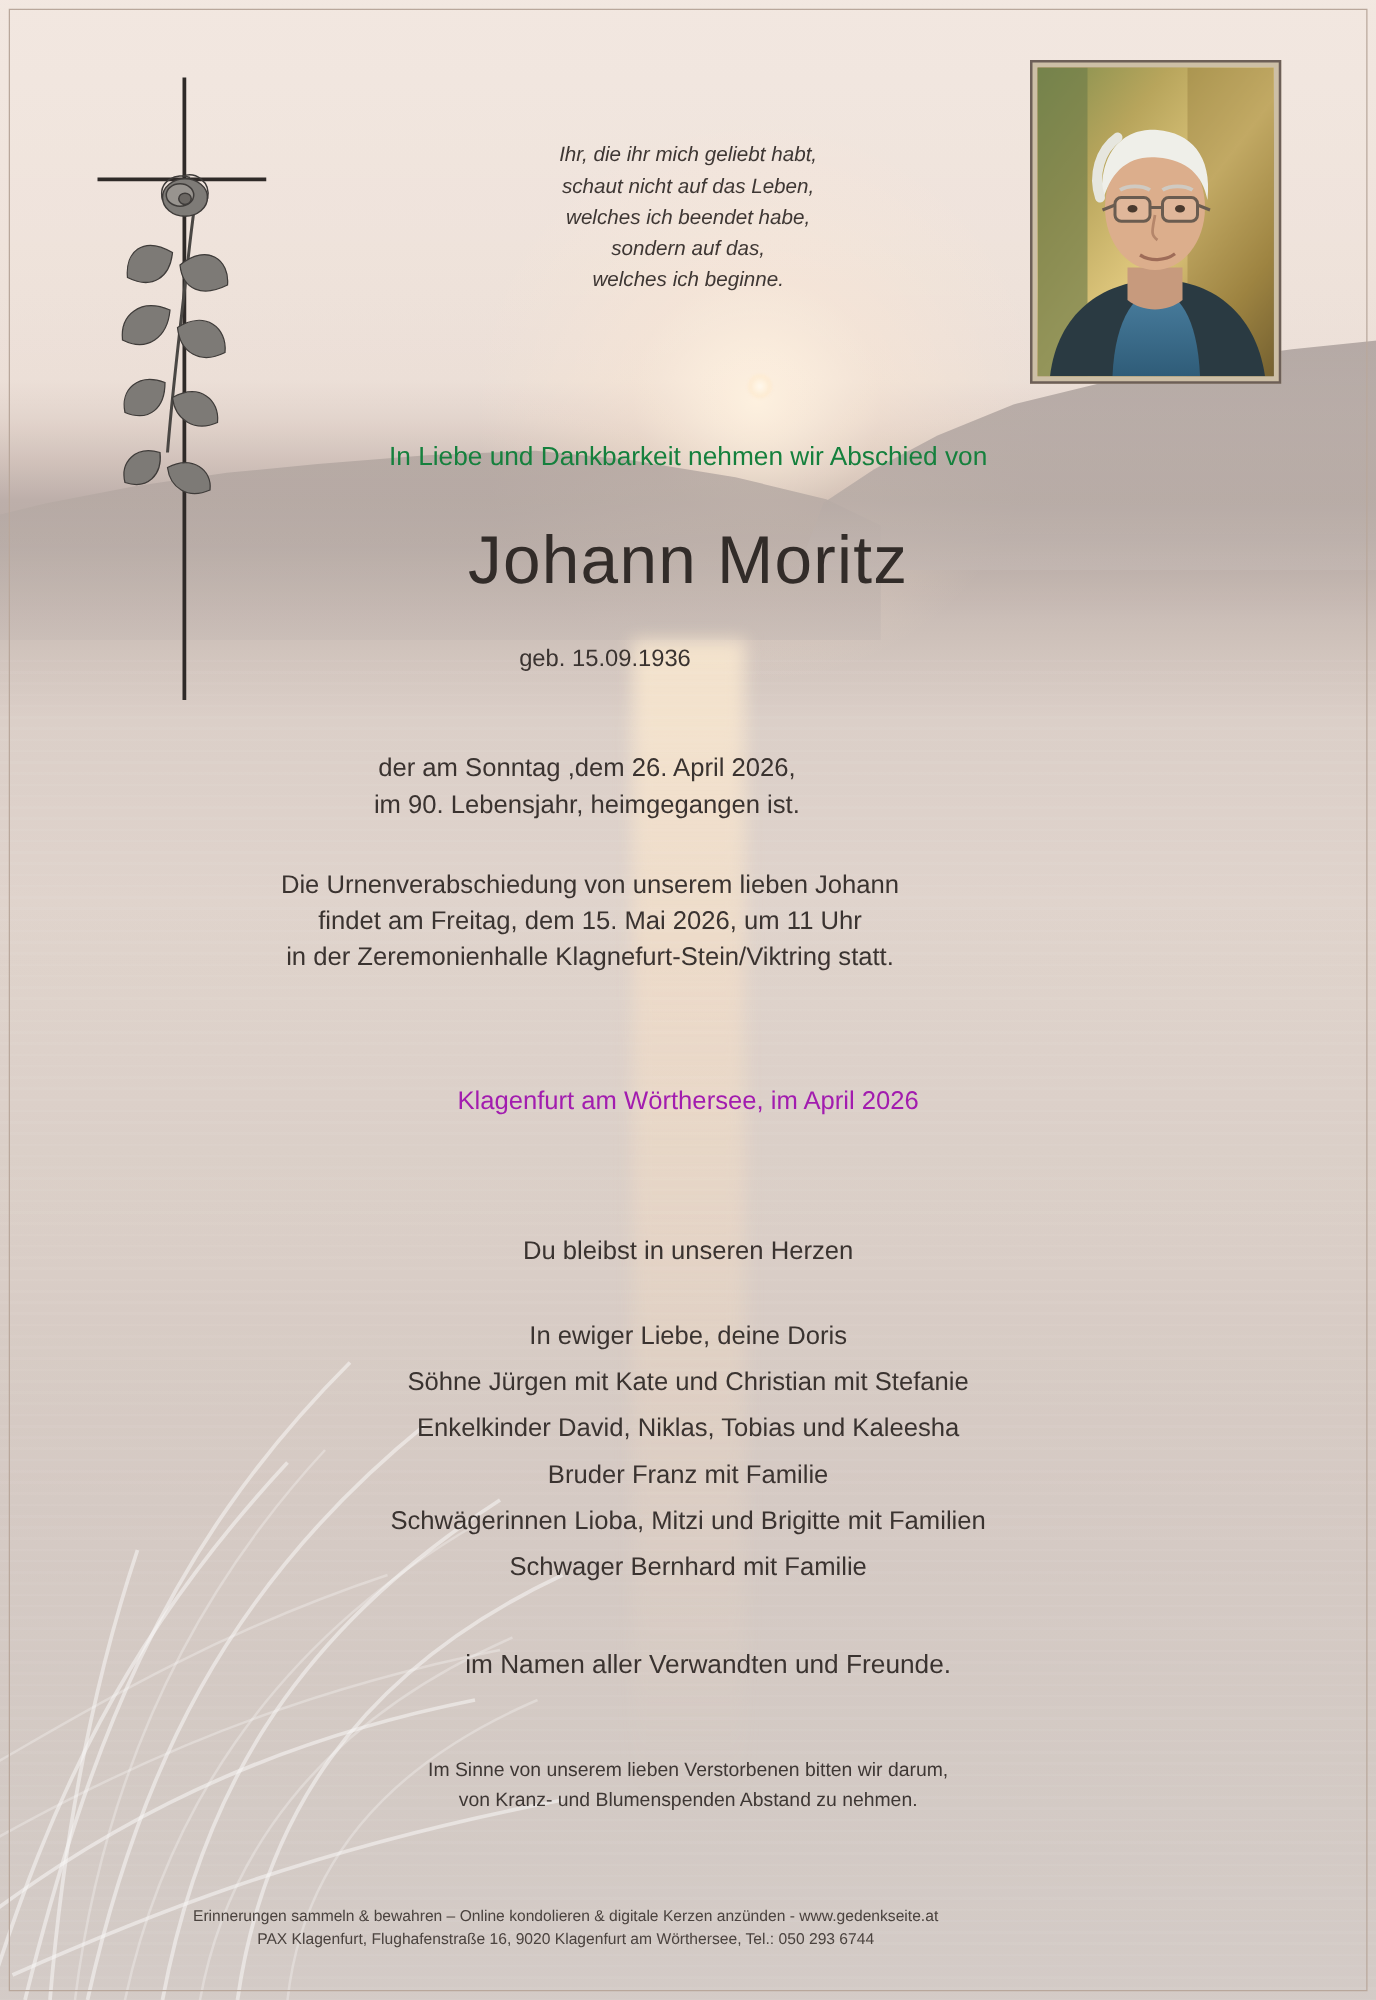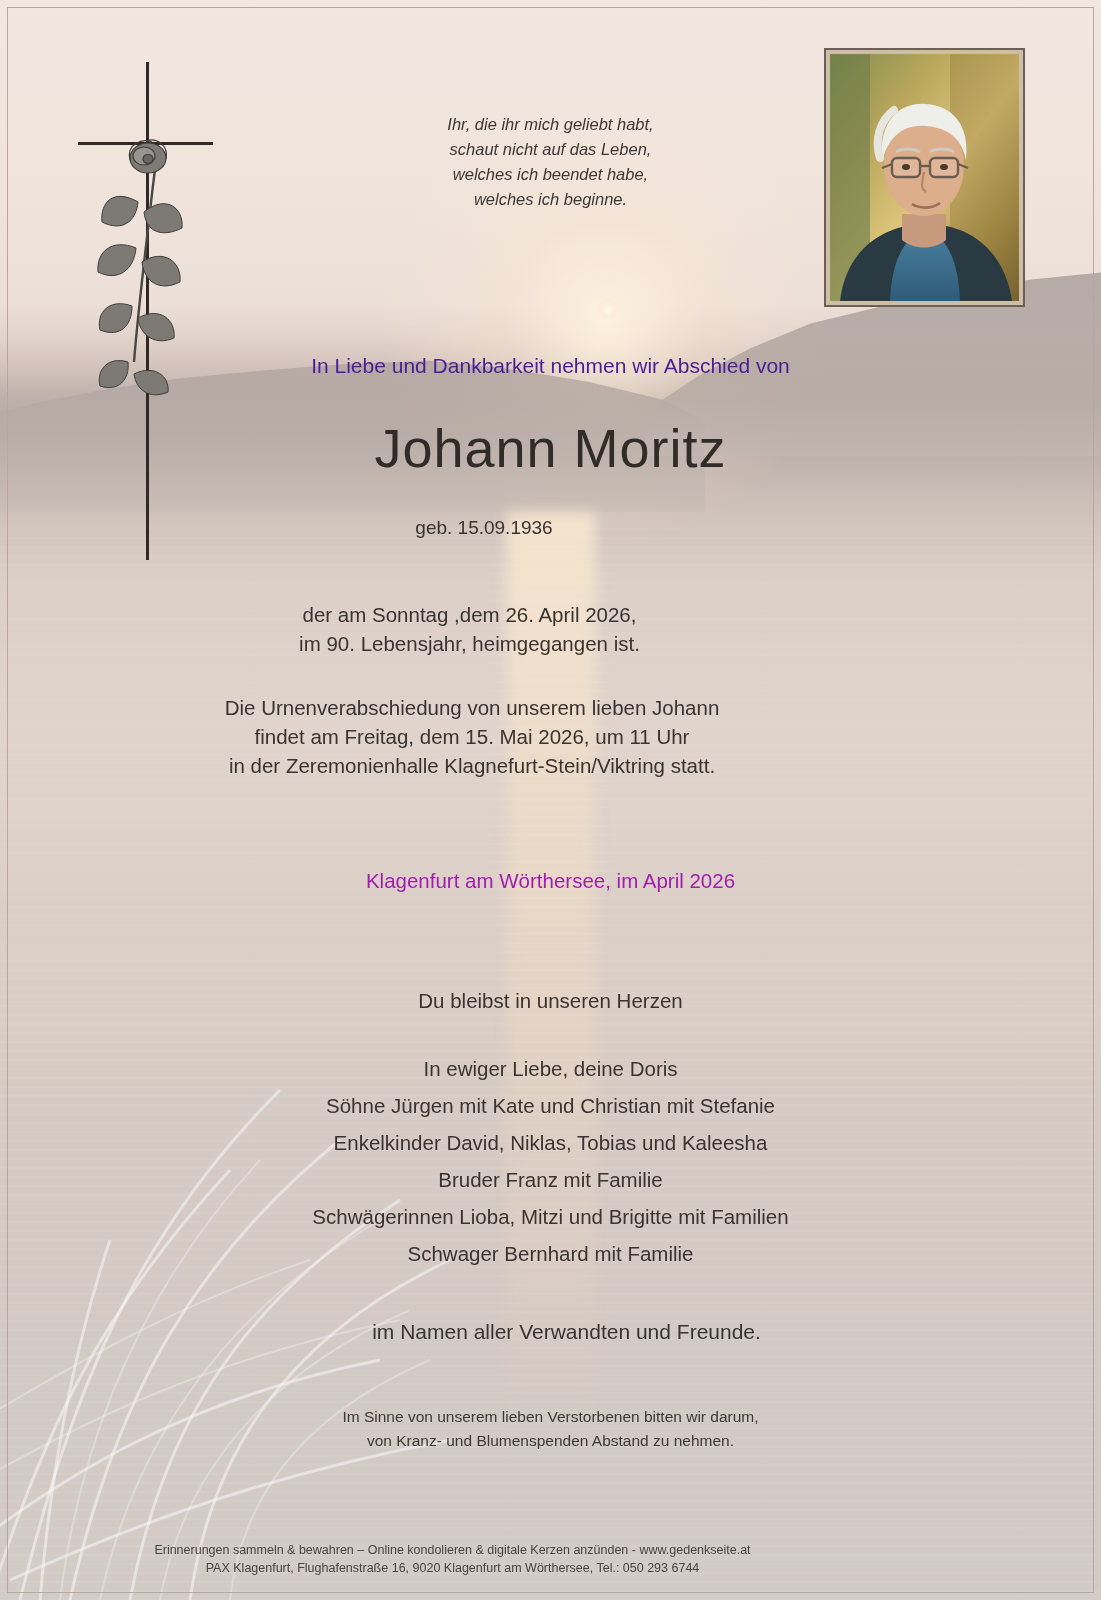--- a/index.html
+++ b/index.html
@@ -178,21 +178,21 @@
     line-height: 25px;
     color: #3e3734;
     font-style: italic;
   }
   .intro {
     position: absolute;
     top: 354px;
     left: 0;
     width: 1101px;
     font-size: 21px;
-    color: #4c1d95;
+    color: #15803d;
   }
   .name {
     position: absolute;
     top: 417px;
     left: 0;
     width: 1101px;
     font-size: 54px;
     letter-spacing: 1px;
     color: #322c29;
   }
@@ -266,21 +266,20 @@
     color: #3e3734;
   }
   .footer {
     position: absolute;
     top: 1524px;
     left: 0;
     width: 905px;
     font-size: 12.5px;
     line-height: 18px;
     color: #4a423e;
-    margin-top: 17px;
   }
 </style>
 </head>
 <body>
 
 <div class="page">
 
   <div class="bg"></div>
   <div class="hill-left"></div>
   <div class="hill-right"></div>
@@ -390,20 +389,21 @@
       </svg>
     </div>
   </div>
 
   <div class="content">
 
     <div class="poem">
       <div>Ihr, die ihr mich geliebt habt,</div>
       <div>schaut nicht auf das Leben,</div>
       <div>welches ich beendet habe,</div>
+      <div>sondern auf das,</div>
       <div>welches ich beginne.</div>
     </div>
 
     <div class="intro">In Liebe und Dankbarkeit nehmen wir Abschied von</div>
 
     <div class="name">Johann Moritz</div>
 
     <div class="born">geb. 15.09.1936</div>
 
     <div class="death">

